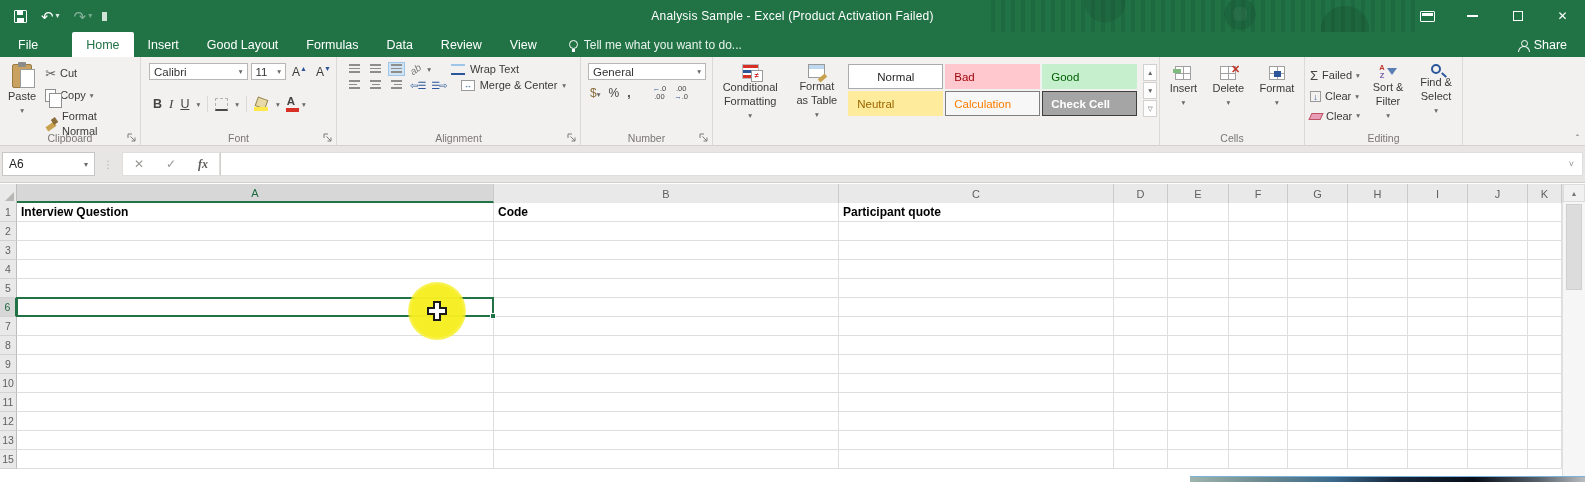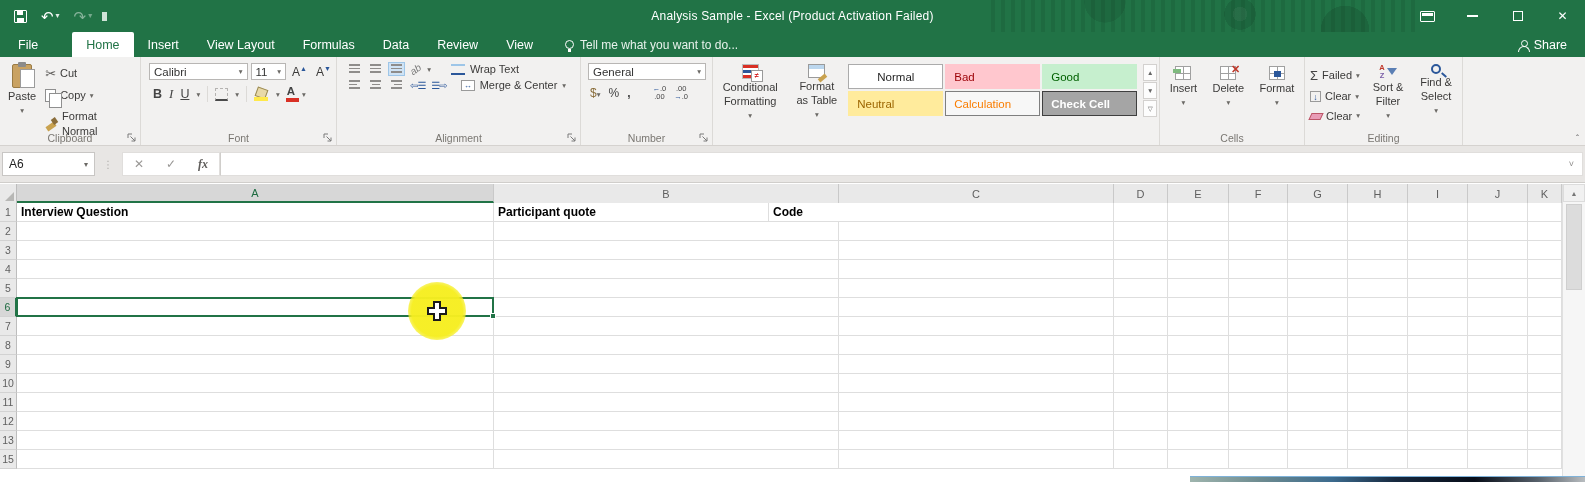--- a/index.html
+++ b/index.html
@@ -61,21 +61,21 @@
   .paste-icon::before { content:""; position:absolute; left:5px; top:-3px; width:8px; height:5px; background:#8b8b8b; border-radius:1px; }
   .paste-icon::after { content:""; position:absolute; right:-4px; top:4px; width:13px; height:17px; background:#fff; border:1px solid #9b9b9b; }
   .scissors { color:#5f5d5b; font-size:13px; }
   .copy-icon { width:11px; height:13px; border:1px solid #8f8f8f; background:#fff; position:relative; }
   .copy-icon::before { content:""; position:absolute; left:3px; top:3px; width:11px; height:13px; border:1px solid #8f8f8f; background:#fff; }
   .fp-icon { width:13px; height:13px; position:relative; }
   .fp-icon::before { content:""; position:absolute; left:1px; top:7px; width:10px; height:5px; background:#c9a24f; transform:rotate(-35deg); }
   .fp-icon::after { content:""; position:absolute; left:7px; top:1px; width:5px; height:6px; background:#8a6d3b; transform:rotate(-35deg); }
 
   
-  .g-font { width:196px; flex-direction:column; gap:6px; padding-top:6px; }
+  .g-font { width:196px; flex-direction:column; gap:16px; padding-top:6px; }
   .font-row1 { display:flex; align-items:center; gap:3px; padding-left:6px; }
   .combo { background:#fff; border:1px solid #b8b6b4; font-size:11.5px; color:#333; display:flex; align-items:center; justify-content:space-between; padding:1.5px 4px; }
   .font-name { width:100px; }
   .font-size { width:36px; }
   .grow-btn { font-size:12px; color:#3b3a39; position:relative; padding:0 3px; font-weight:400; }
   .grow-btn sup { font-size:7px; color:#2b579a; }
   .font-row2 { display:flex; align-items:center; gap:7px; padding-left:10px; }
   .fmt-b { font-weight:700; font-size:12.5px; color:#444; }
   .fmt-i { font-style:italic; font-family:"Liberation Serif", serif; font-size:13px; color:#444; }
   .fmt-u { text-decoration:underline; font-size:12.5px; color:#444; }
@@ -212,21 +212,21 @@
         </span>
       <span class="win-btn">✕</span>
     </div>
   </div>
 
   <div class="tabrow">
     <span class="tab file">File</span>
     <span style="width:18px"></span>
     <span class="tab active">Home</span>
     <span class="tab">Insert</span>
-    <span class="tab">View Layout</span>
+    <span class="tab">Good Layout</span>
     <span class="tab">Formulas</span>
     <span class="tab">Data</span>
     <span class="tab">Review</span>
     <span class="tab">View</span>
     <span class="tellme" style="align-self:center;">
       <span class="bulb"></span>
       <span>Tell me what you want to do...</span>
     </span>
     <span class="share-btn">
       <span class="person"></span>
@@ -487,22 +487,22 @@
         <div class="col-h" style="width: 60px; flex: 0 0 60px;">G</div>
         <div class="col-h" style="width: 60px; flex: 0 0 60px;">H</div>
         <div class="col-h" style="width: 60px; flex: 0 0 60px;">I</div>
         <div class="col-h" style="width: 60px; flex: 0 0 60px;">J</div>
         <div class="col-h" style="flex: 1 1 0%;">K</div>
       </div>
     <div id="grid-rows">
         <div class="grid-row">
           <div class="row-h">1</div>
           <div class="cell bold" style="width: 477px; flex: 0 0 477px;">Interview Question</div>
+          <div class="cell bold" style="width: 345px; flex: 0 0 345px;">Code</div>
           <div class="cell bold" style="width: 275px; flex: 0 0 275px;">Participant quote</div>
-          <div class="cell bold" style="width: 345px; flex: 0 0 345px;">Code</div>
           <div class="cell" style="width: 54px; flex: 0 0 54px;"></div>
           <div class="cell" style="width: 61px; flex: 0 0 61px;"></div>
           <div class="cell" style="width: 59px; flex: 0 0 59px;"></div>
           <div class="cell" style="width: 60px; flex: 0 0 60px;"></div>
           <div class="cell" style="width: 60px; flex: 0 0 60px;"></div>
           <div class="cell" style="width: 60px; flex: 0 0 60px;"></div>
           <div class="cell" style="width: 60px; flex: 0 0 60px;"></div>
           <div class="cell" style="flex: 1 1 0%;"></div>
         </div>
         <div class="grid-row">

